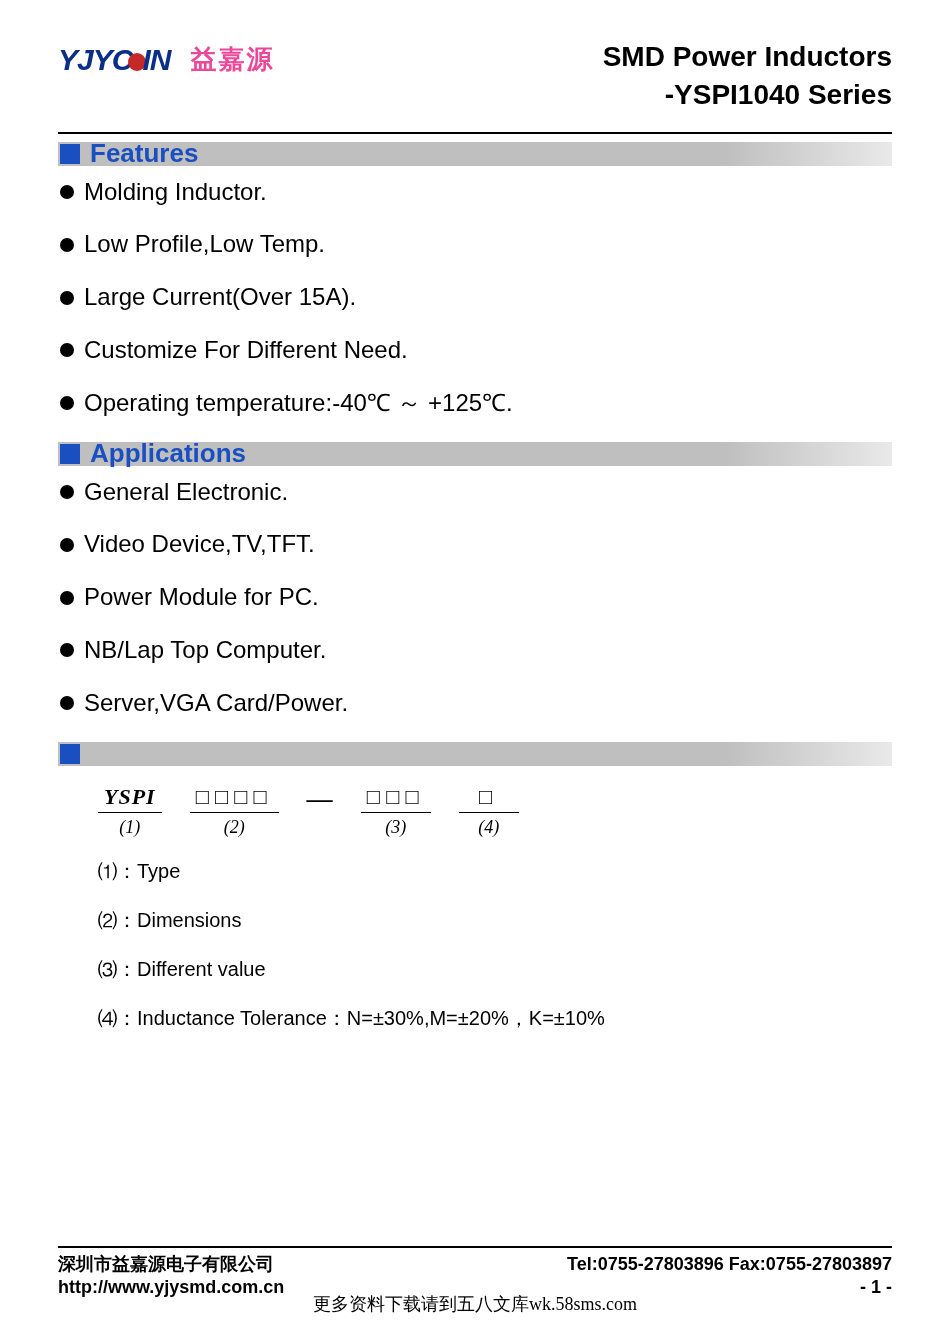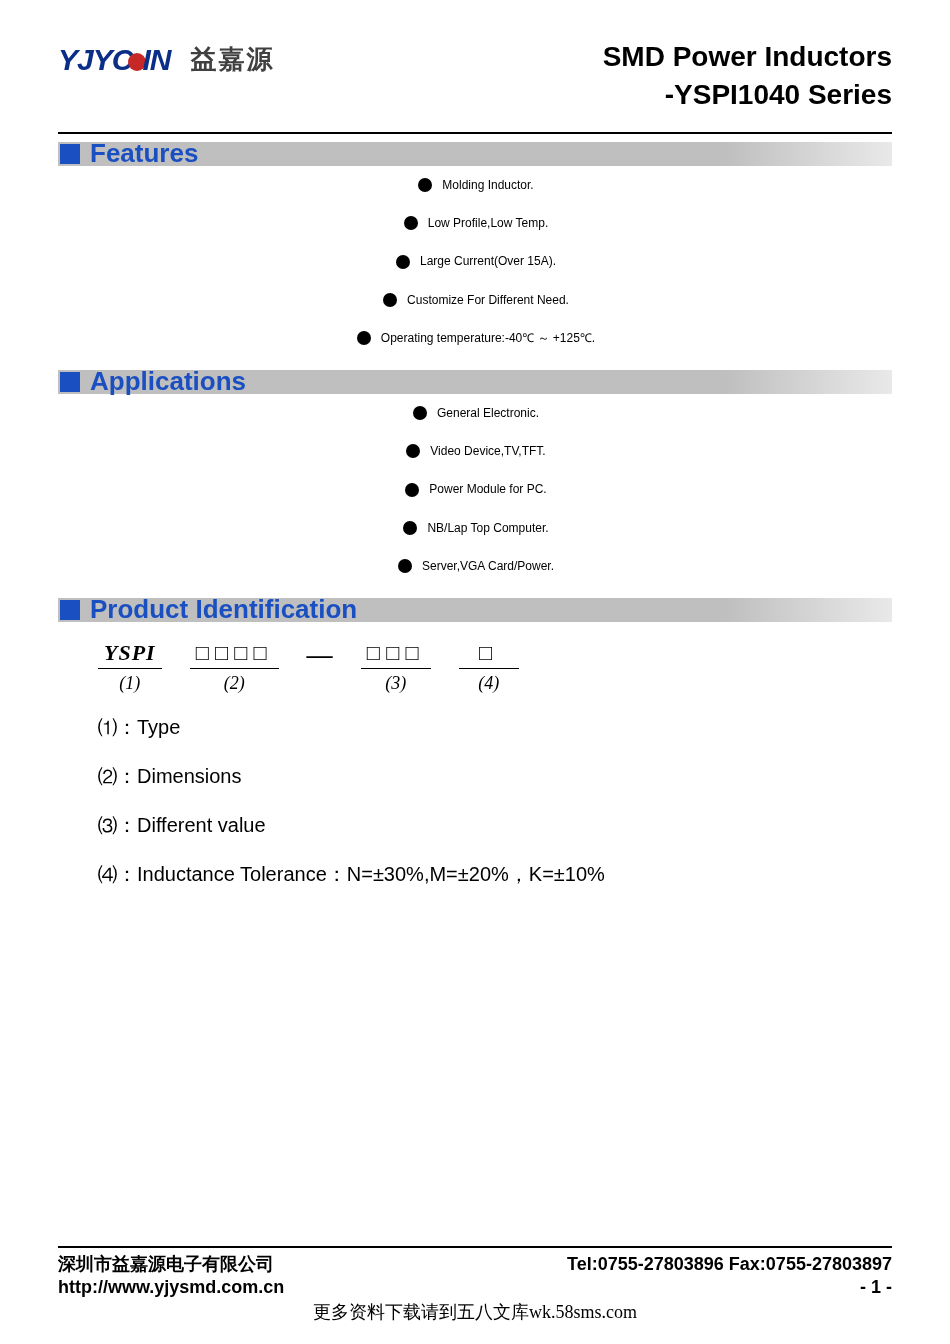--- a/index.html
+++ b/index.html
@@ -36,21 +36,21 @@
   .logo-dot {
     display:inline-block;
     width:18px; height:18px;
     background:#c62828;
     border-radius:50%;
     vertical-align:middle;
     margin:0 -4px;
   }
   .logo-cn {
     font-size: 26px;
-    color: #404040;
+    color: #ec4899;
     font-weight: 700;
     letter-spacing: 2px;
     margin-left: 6px;
   }
   .title-block { text-align: right; }
   .title-line {
     font-size: 28px;
     font-weight: 700;
     line-height: 1.35;
   }
@@ -78,26 +78,25 @@
     color: #1a4fc2;
     font-size: 26px;
     font-weight: 700;
   }
   .bullets {
     list-style: none;
     padding-left: 2px;
     margin-bottom: 8px;
   }
   .bullets li {
-    font-size: 12px;
+    font-size: 24px;
     line-height: 1.2;
     margin: 0 0 24px 0;
     display: flex;
     align-items: center;
-    justify-content: center;
   }
   .dot {
     width: 14px; height: 14px;
     background: #000;
     border-radius: 50%;
     margin-right: 10px;
     flex: 0 0 auto;
   }
   .id-scheme {
     margin: 18px 0 20px 40px;
@@ -147,21 +146,21 @@
     line-height: 1.4;
   }
   .foot-row2 {
     display: flex;
     justify-content: space-between;
     font-size: 18px;
     font-weight: 700;
   }
   .watermark {
     position: absolute;
-    bottom: 20px;
+    bottom: 28px;
     left: 0; right: 0;
     text-align: center;
     font-family: SimSun, serif;
     font-size: 18px;
     color: #000;
   }
 </style>
 </head>
 <body>
 
@@ -228,21 +227,20 @@
       <span>NB/Lap Top Computer.</span>
     </li>
   <li>
       <span class="dot"></span>
       <span>Server,VGA Card/Power.</span>
     </li>
 </ul>
 
 <div class="section-hdr">
   <span class="sq-marker"></span>
-  <span class="section-title">Product Identification</span>
 </div>
 
 <div class="id-scheme">
   <div class="id-part">
     <div class="id-top">YSPI</div>
     <div class="id-sub">(1)</div>
   </div>
   <div class="id-part">
     <div class="id-top boxes">□□□□</div>
     <div class="id-sub">(2)</div>

